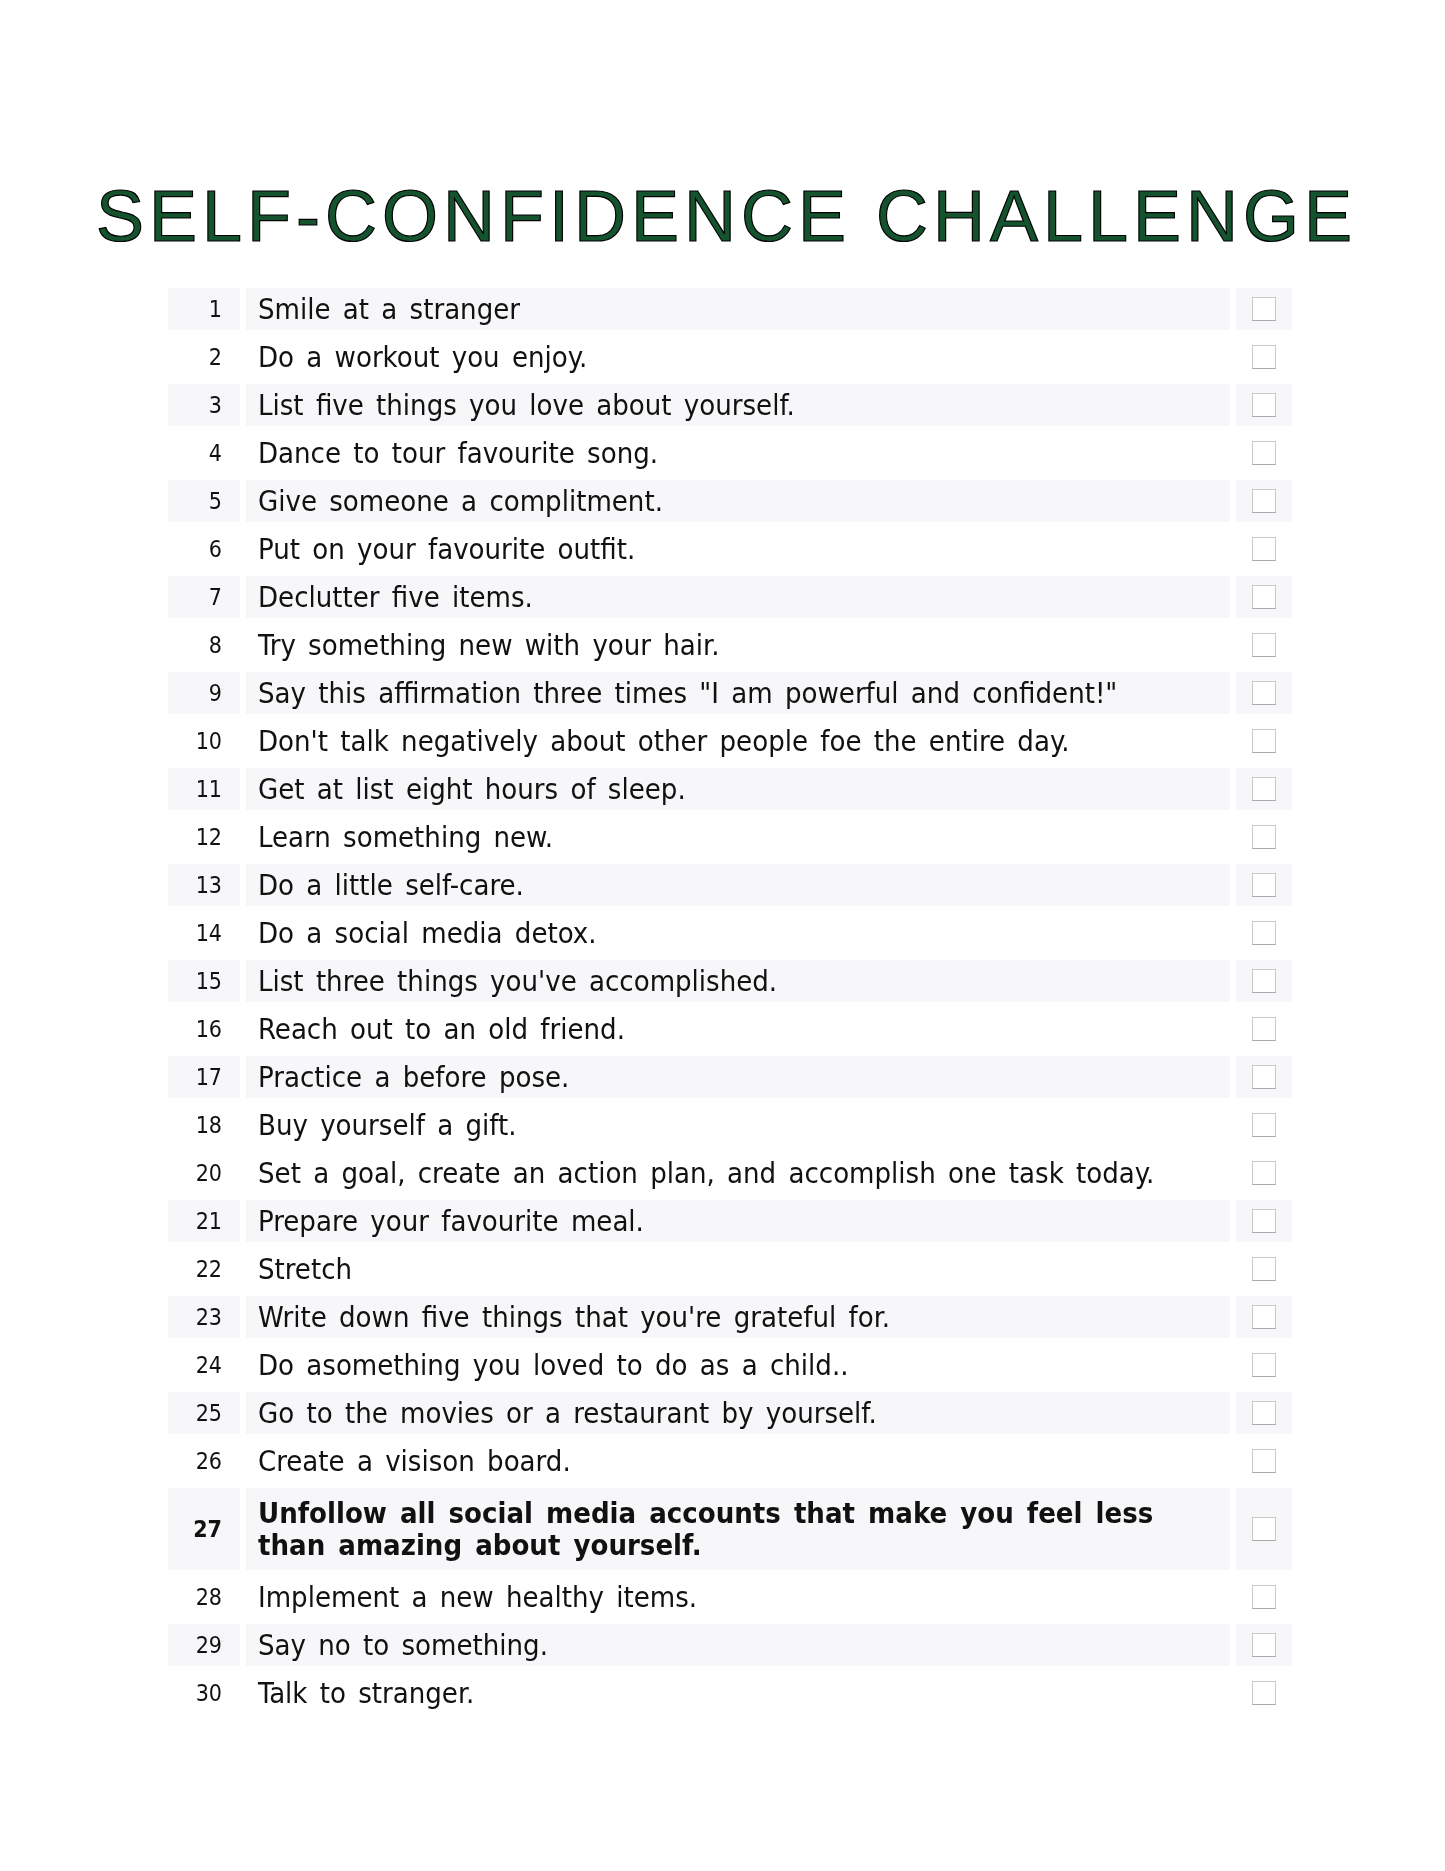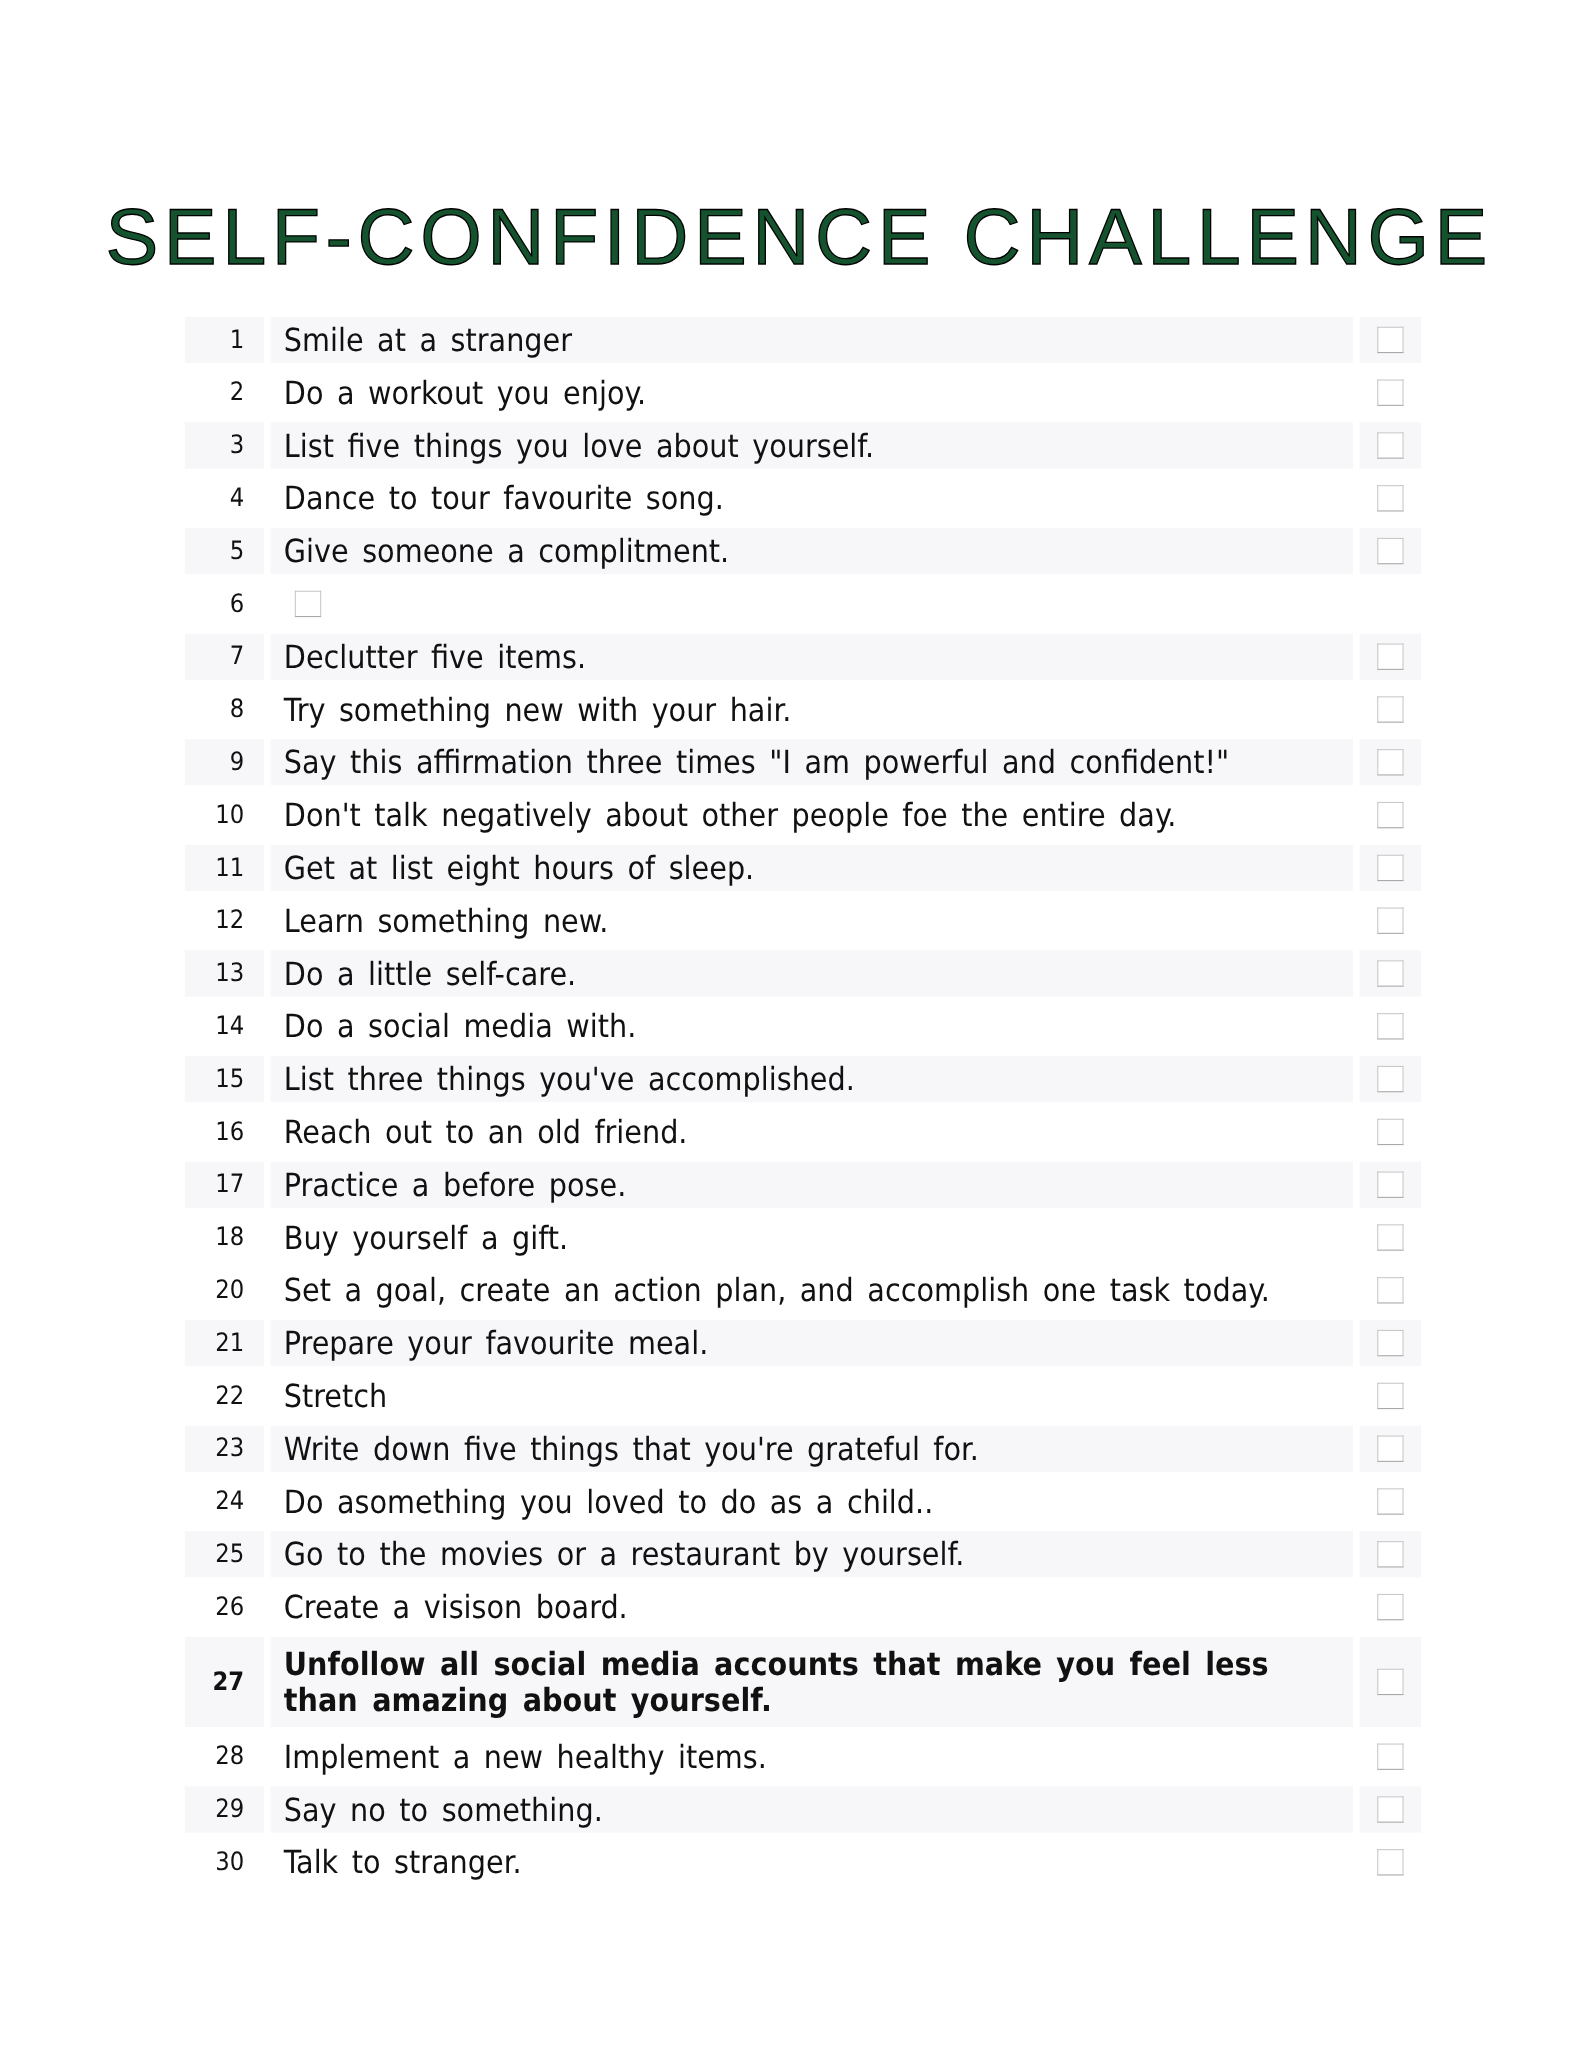--- a/index.html
+++ b/index.html
@@ -55,20 +55,21 @@
   </div>
     <div class="row shaded">
     <div class="num">5</div>
     <div class="task">Give someone a complitment.</div>
     <div class="chk">
       <div class="box" role="checkbox" aria-checked="false"></div>
     </div>
   </div>
     <div class="row">
     <div class="num">6</div>
+    <div class="task">Put on your favourite outfit.</div>
     <div class="chk">
       <div class="box" role="checkbox" aria-checked="false"></div>
     </div>
   </div>
     <div class="row shaded">
     <div class="num">7</div>
     <div class="task">Declutter five items.</div>
     <div class="chk">
       <div class="box" role="checkbox" aria-checked="false"></div>
     </div>
@@ -110,21 +111,21 @@
   </div>
     <div class="row shaded">
     <div class="num">13</div>
     <div class="task">Do a little self-care.</div>
     <div class="chk">
       <div class="box" role="checkbox" aria-checked="false"></div>
     </div>
   </div>
     <div class="row">
     <div class="num">14</div>
-    <div class="task">Do a social media with.</div>
+    <div class="task">Do a social media detox.</div>
     <div class="chk">
       <div class="box" role="checkbox" aria-checked="false"></div>
     </div>
   </div>
     <div class="row shaded">
     <div class="num">15</div>
     <div class="task">List three things you've accomplished.</div>
     <div class="chk">
       <div class="box" role="checkbox" aria-checked="false"></div>
     </div>

